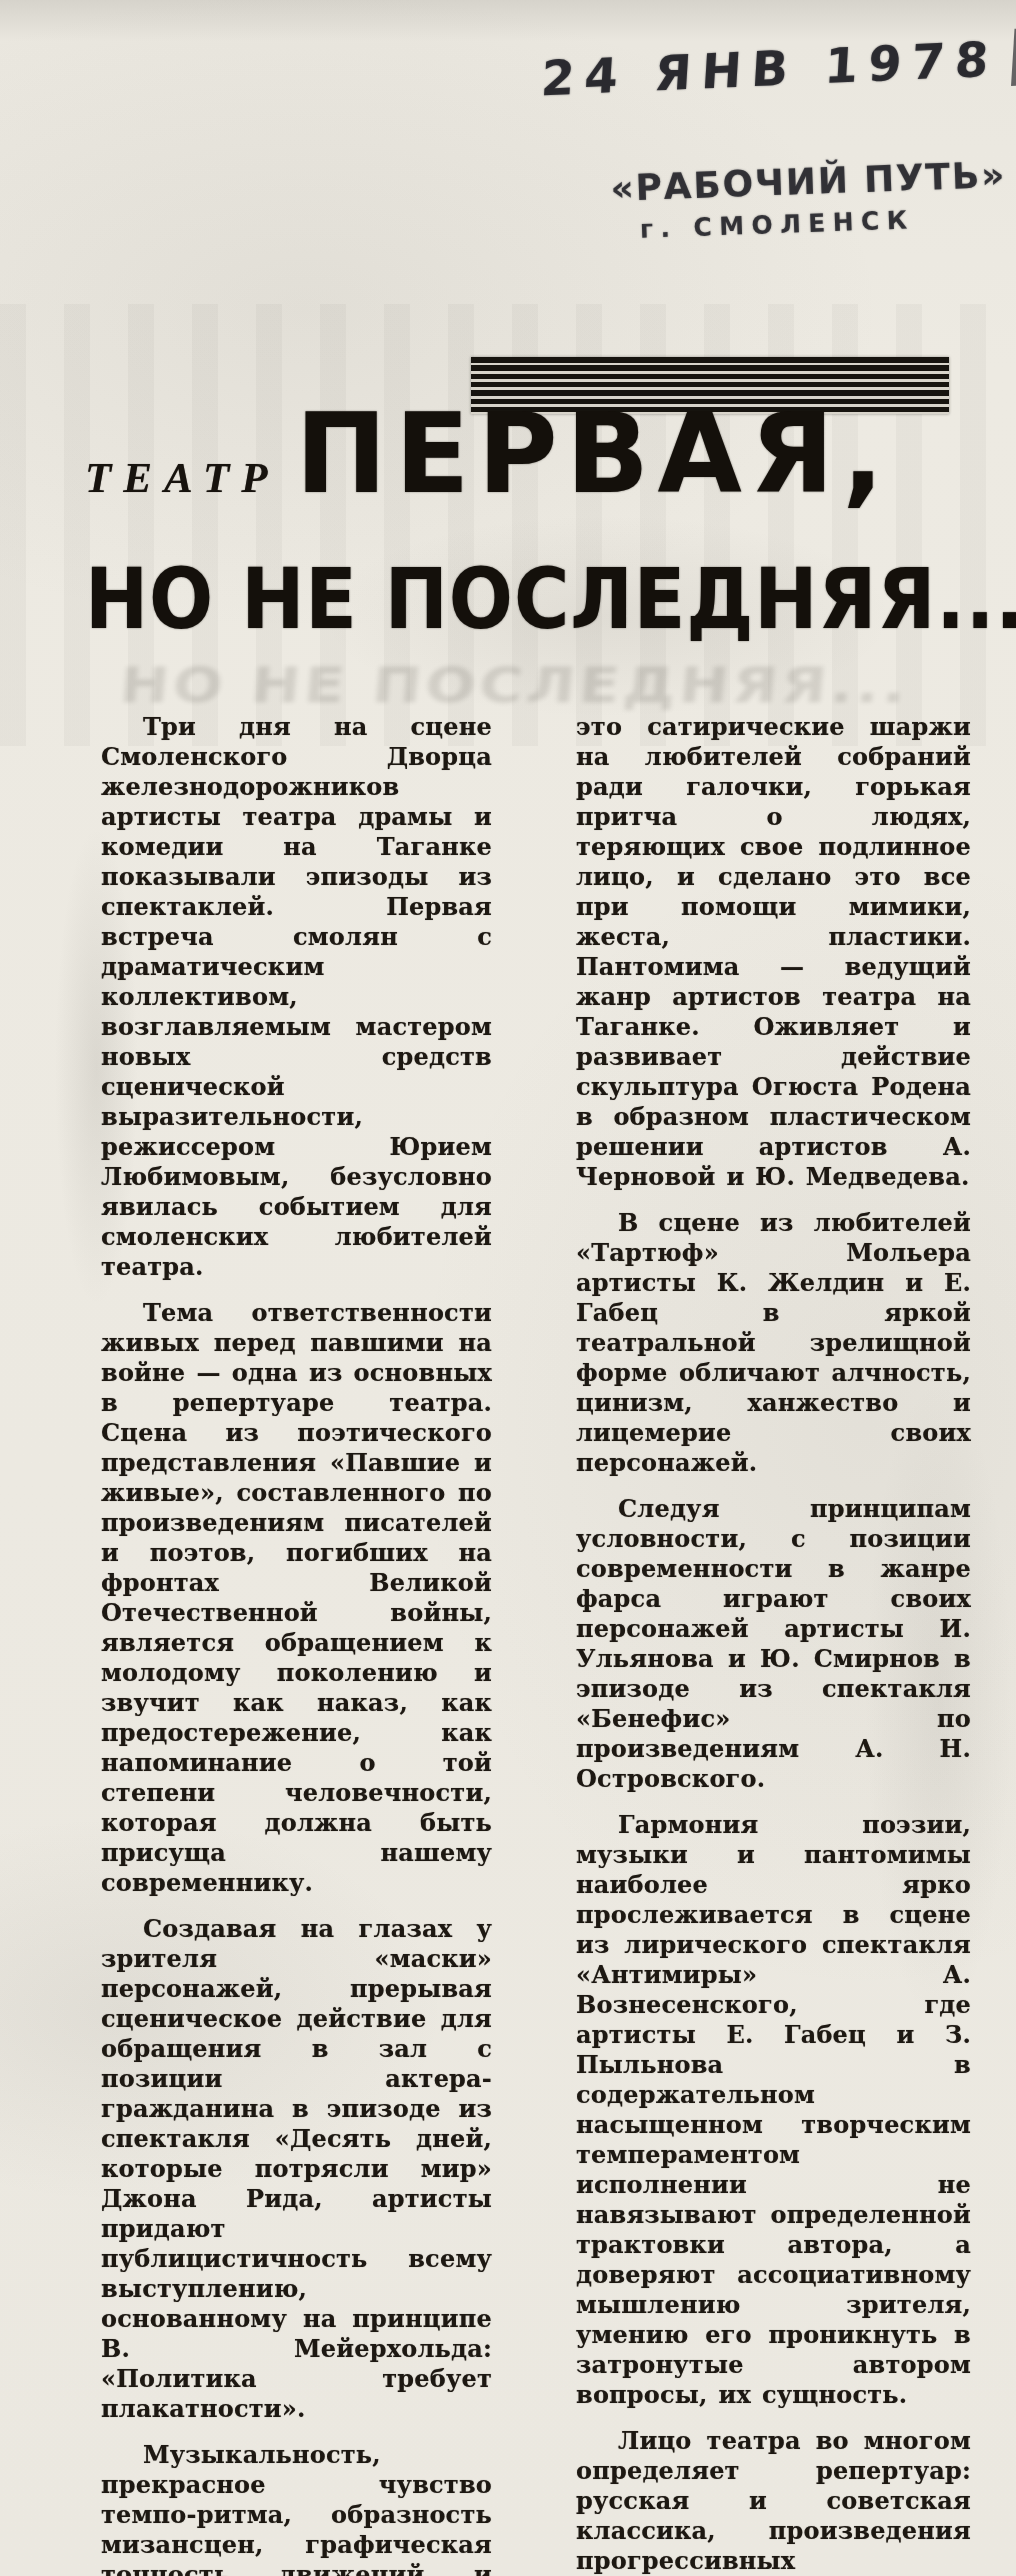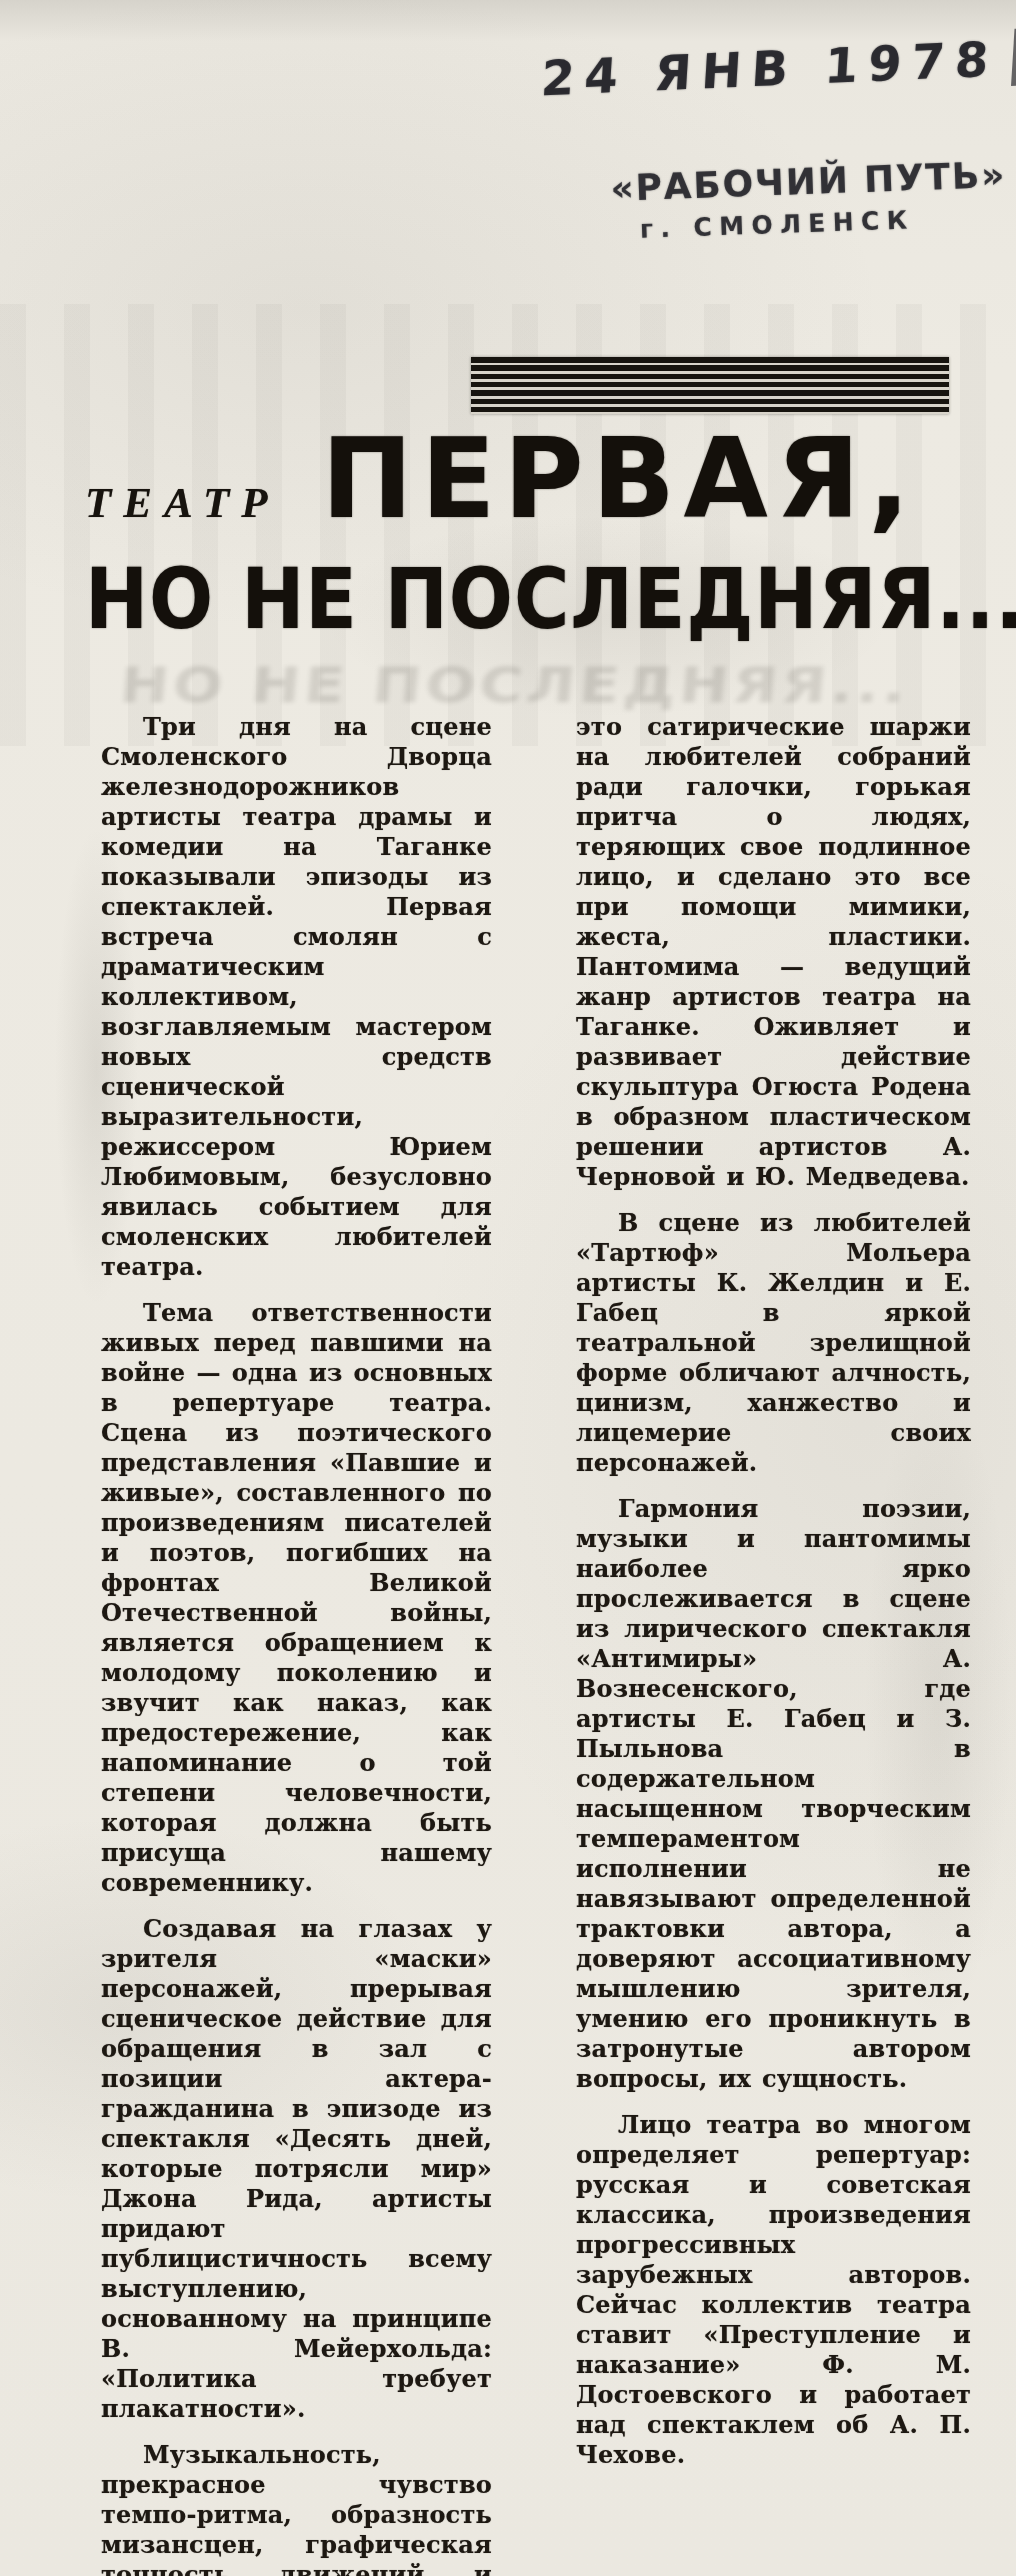--- a/index.html
+++ b/index.html
@@ -48,22 +48,22 @@
 
   
   .stripes{
     position:absolute;left:471px;top:357px;width:478px;height:57px;
     background:repeating-linear-gradient(180deg,#17140f 0 5.5px,#d8d4ca 5.5px 8.3px);
     box-shadow:0 0 2.8px rgba(20,18,14,0.4);
   }
 
   
   .headline-row{
-    position:absolute;left:85px;top:425px;width:881px;
-    display:flex;align-items:baseline;gap:42px;white-space:nowrap;
+    position:absolute;left:85px;top:400px;width:881px;
+    display:flex;align-items:baseline;gap:16px;white-space:nowrap;
   }
   .kicker{
     font-family:"Liberation Serif", serif;font-style:italic;font-weight:bold;
     font-size:43px;letter-spacing:12px;color:#17130e;
     text-shadow:0 0 0.9px rgba(23,19,14,0.6);
   }
   .h1a{
     font-family:"DejaVu Sans", sans-serif;font-weight:bold;
     font-size:109px;line-height:1;letter-spacing:8.3px;color:#14100b;
     transform:scale(1,1.02);transform-origin:left bottom;
@@ -126,19 +126,20 @@
   <div class="col col-left">
     <p>Три дня на сцене Смоленского Дворца железнодорожников артисты театра драмы и комедии на Таганке показывали эпизоды из спектаклей. Первая встреча смолян с драматическим коллективом, возглавляемым мастером новых средств сценической выразительности, режиссером Юрием Любимовым, безусловно явилась событием для смоленских любителей театра.</p>
     <p>Тема ответственности живых перед павшими на войне — одна из основных в репертуаре театра. Сцена из поэтического представления «Павшие и живые», составленного по произведениям писателей и поэтов, погибших на фронтах Великой Отечественной войны, является обращением к молодому поколению и звучит как наказ, как предостережение, как напоминание о той степени человечности, которая должна быть присуща нашему современнику.</p>
     <p>Создавая на глазах у зрителя «маски» персонажей, прерывая сценическое действие для обращения в зал с позиции актера-гражданина в эпизоде из спектакля «Десять дней, которые потрясли мир» Джона Рида, артисты придают публицистичность всему выступлению, основанному на принципе В. Мейерхольда: «Политика требует плакатности».</p>
     <p>Музыкальность, прекрасное чувство темпо-ритма, образность мизансцен, графическая точность движений и жестов помогают артистке З. Пыльновой в литературно-музыкальной композиции «Товарищ, верь», составленной по произведениям А. С. Пушкина и воспоминаниям современников, представить образ самого поэта, не перевоплощаясь в него, а проникаясь его мировоззрением и художественными ощущениями. Этюды Ю. Медведева —</p>
   </div>
 
   <div class="col col-right">
     <p class="no-indent">это сатирические шаржи на любителей собраний ради галочки, горькая притча о людях, теряющих свое подлинное лицо, и сделано это все при помощи мимики, жеста, пластики. Пантомима — ведущий жанр артистов театра на Таганке. Оживляет и развивает действие скульптура Огюста Родена в образном пластическом решении артистов А. Черновой и Ю. Медведева.</p>
     <p>В сцене из любителей «Тартюф» Мольера артисты К. Желдин и Е. Габец в яркой театральной зрелищной форме обличают алчность, цинизм, ханжество и лицемерие своих персонажей.</p>
+    <p>Следуя принципам условности, с позиции современности в жанре фарса играют своих персонажей артисты И. Ульянова и Ю. Смирнов в эпизоде из спектакля «Бенефис» по произведениям А. Н. Островского.</p>
     <p>Гармония поэзии, музыки и пантомимы наиболее ярко прослеживается в сцене из лирического спектакля «Антимиры» А. Вознесенского, где артисты Е. Габец и З. Пыльнова в содержательном насыщенном творческим темпераментом исполнении не навязывают определенной трактовки автора, а доверяют ассоциативному мышлению зрителя, умению его проникнуть в затронутые автором вопросы, их сущность.</p>
     <p>Лицо театра во многом определяет репертуар: русская и советская классика, произведения прогрессивных зарубежных авторов. Сейчас коллектив театра ставит «Преступление и наказание» Ф. М. Достоевского и работает над спектаклем об А. П. Чехове.</p>
 
   </div>
 
 </div>
 
 
 </body></html>

